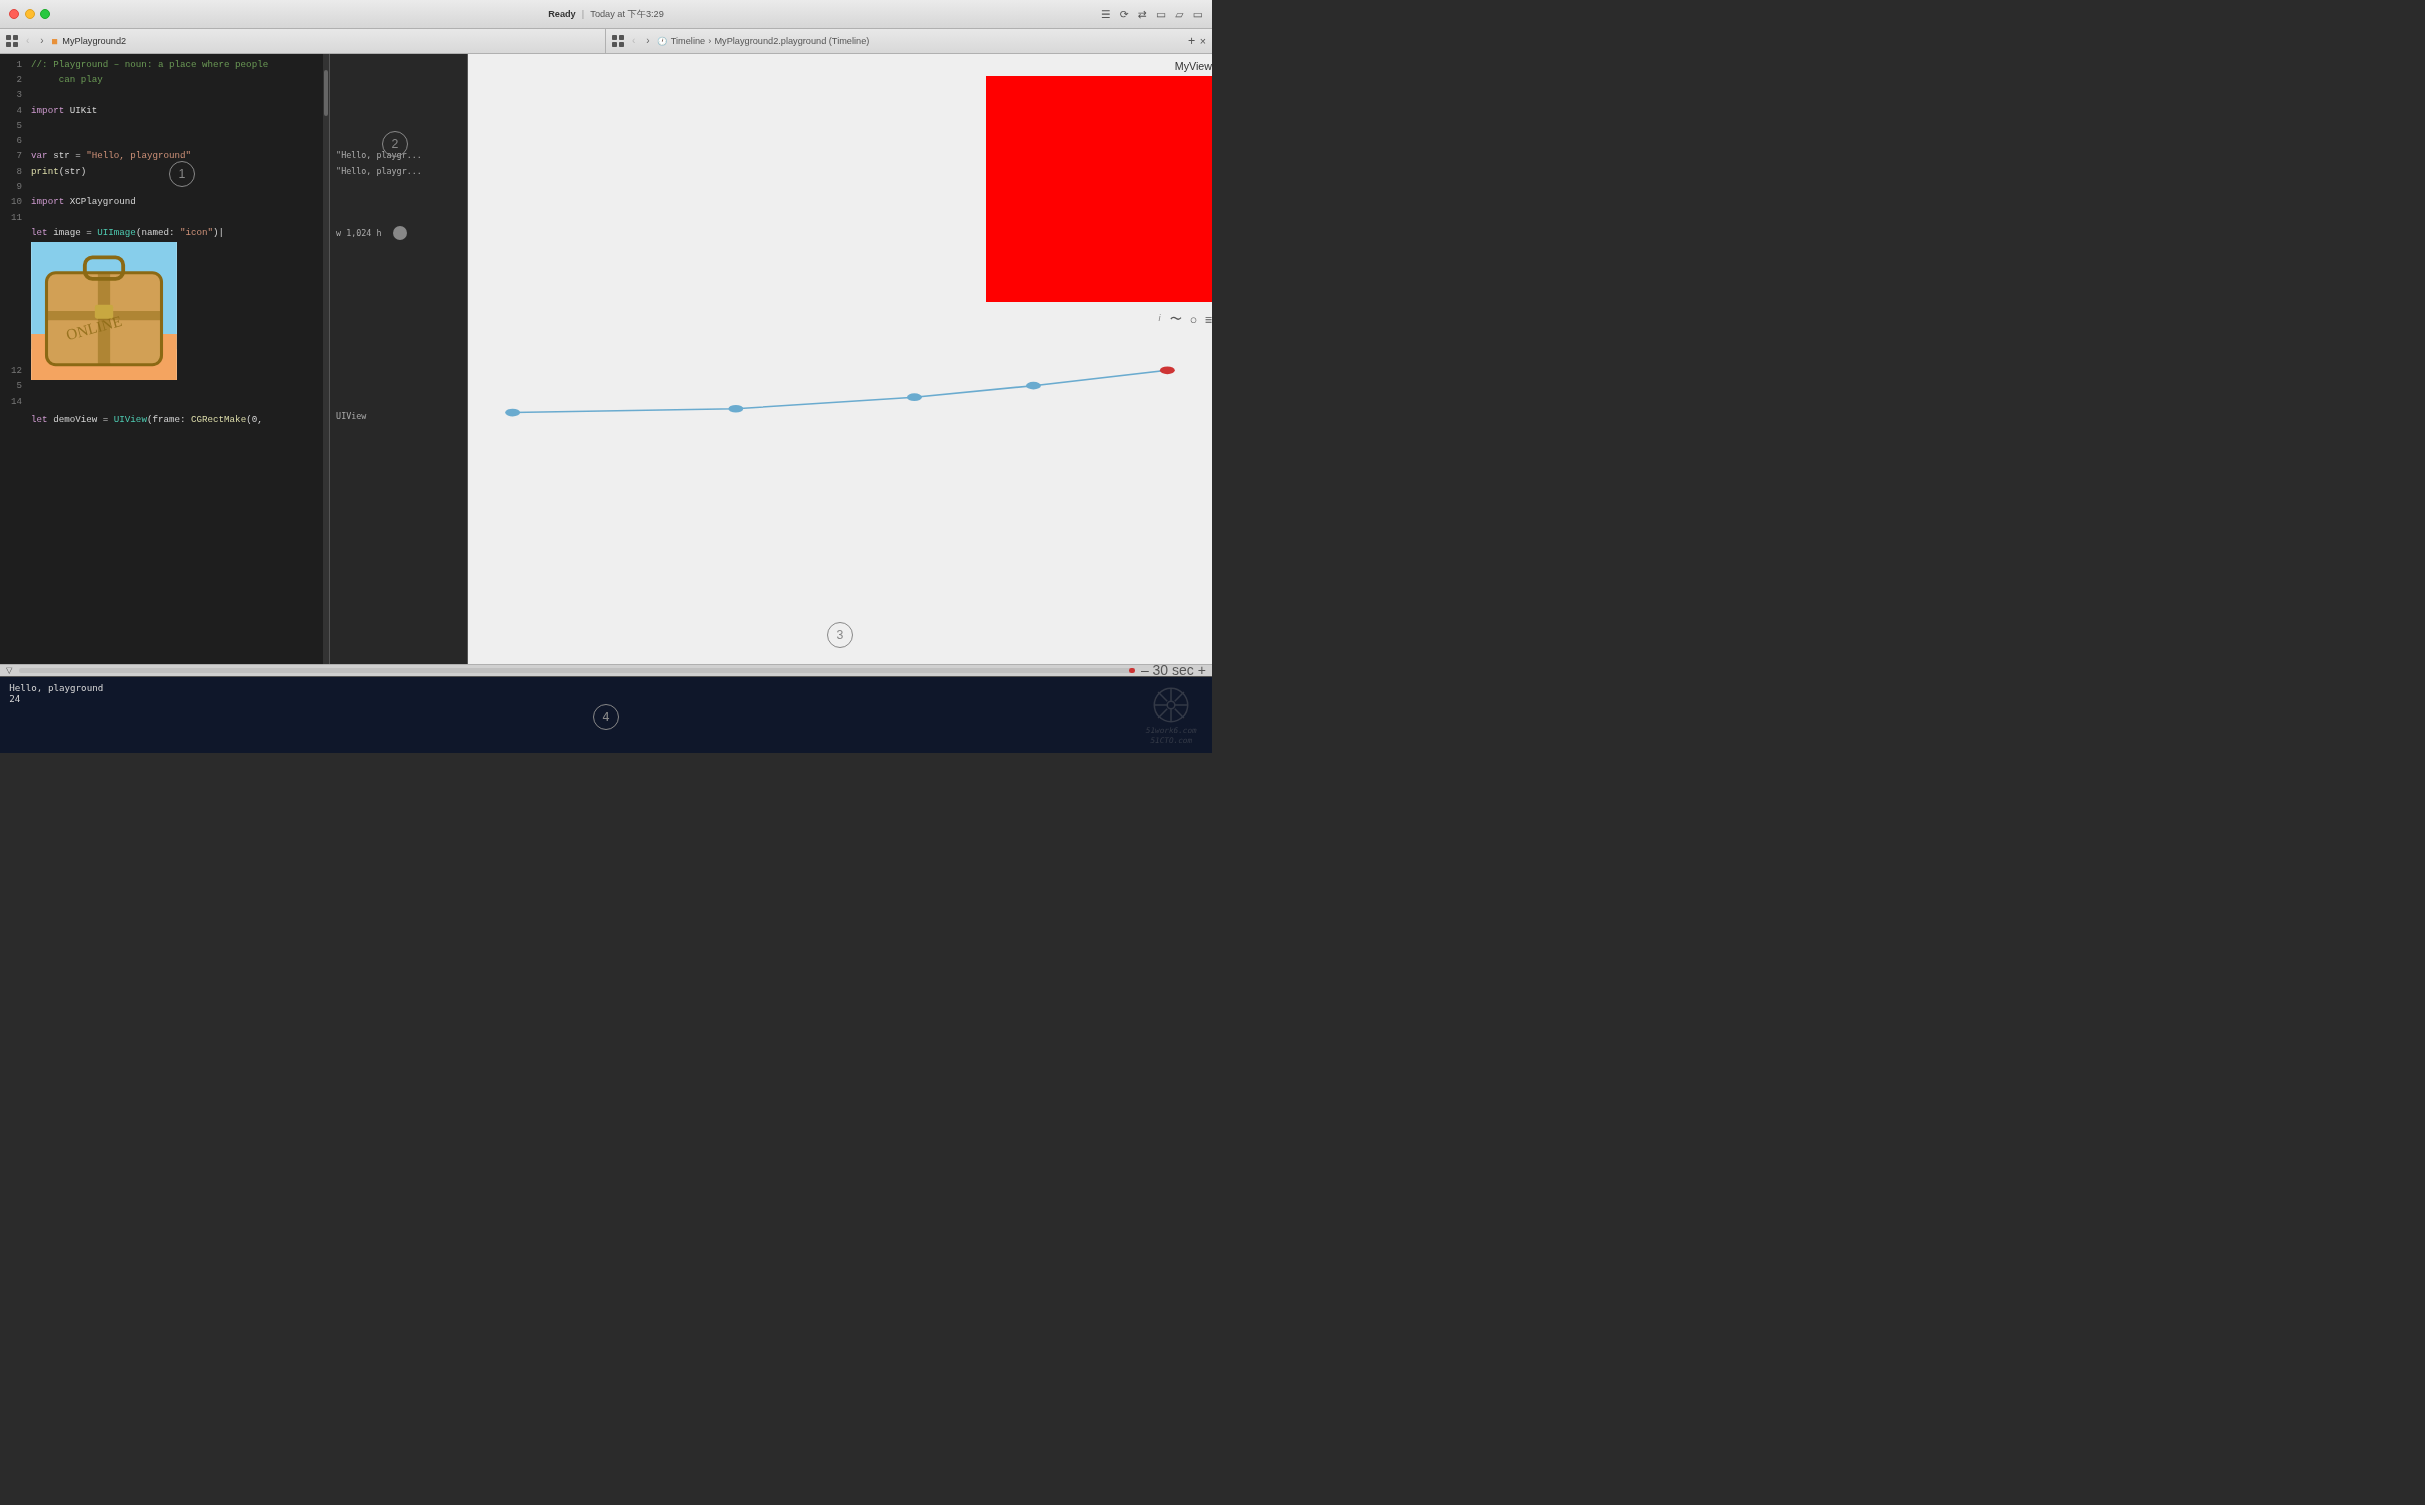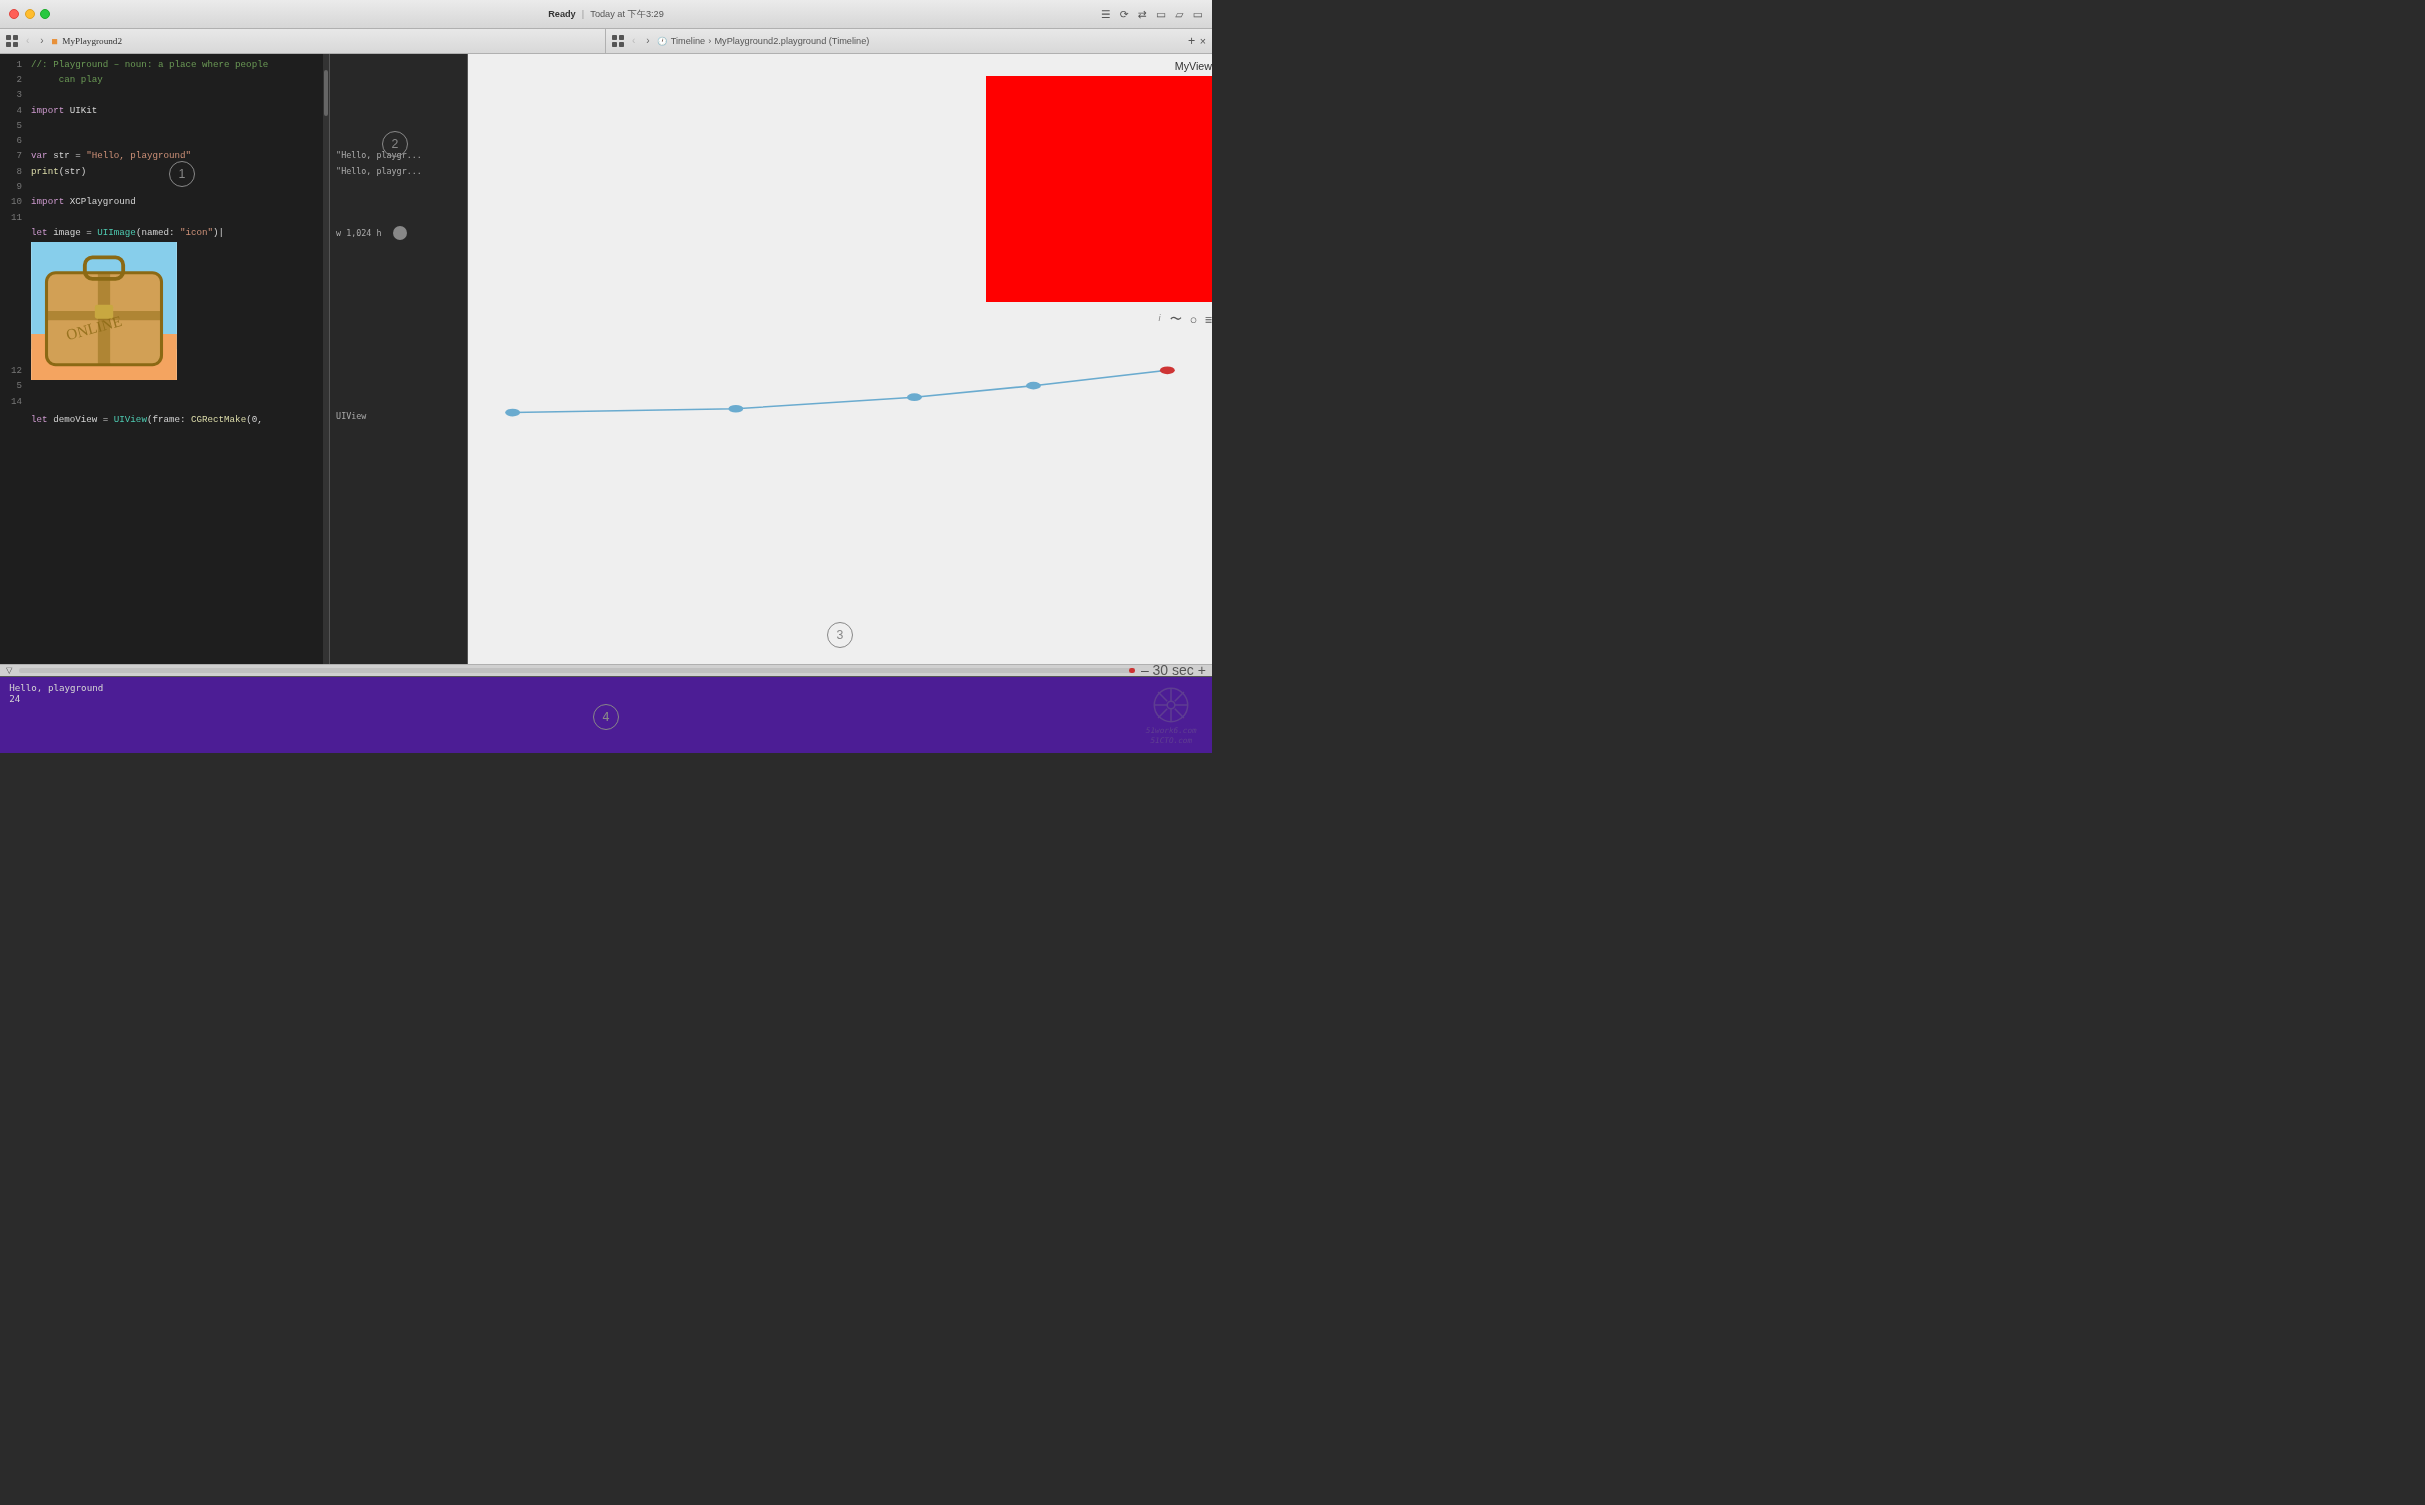--- a/index.html
+++ b/index.html
@@ -113,21 +113,20 @@
       border-radius: 0.8px;
     }
     .tab-file-icon {
       color: #e8913a;
       font-size: 10.7px;
     }
     .tab-file-name {
       color: #333;
       font-size: 9.2px;
       font-weight: 500;
-      font-family: Liberation Serif, serif;
     }
     .tab-breadcrumb {
       display: flex;
       align-items: center;
       gap: 3.1px;
       font-size: 9.2px;
       color: #555;
     }
     .tab-breadcrumb .bc-icon {
       color: #888;
@@ -293,21 +292,21 @@
     }
     .progress-label {
       font-size: 14px;
       color: #555;
       white-space: nowrap;
     }
 
     
     .console-area {
       height: 77px;
-      background: #4c1d95;
+      background: #0f172a;
       border-top: 0.8px solid #555;
       padding: 4.6px 9.2px;
       font-family: 'Menlo', 'Monaco', monospace;
       font-size: 9.2px;
       color: #d4d4d4;
       position: relative;
     }
     .console-watermark {
       position: absolute;
       bottom: 7.7px;

